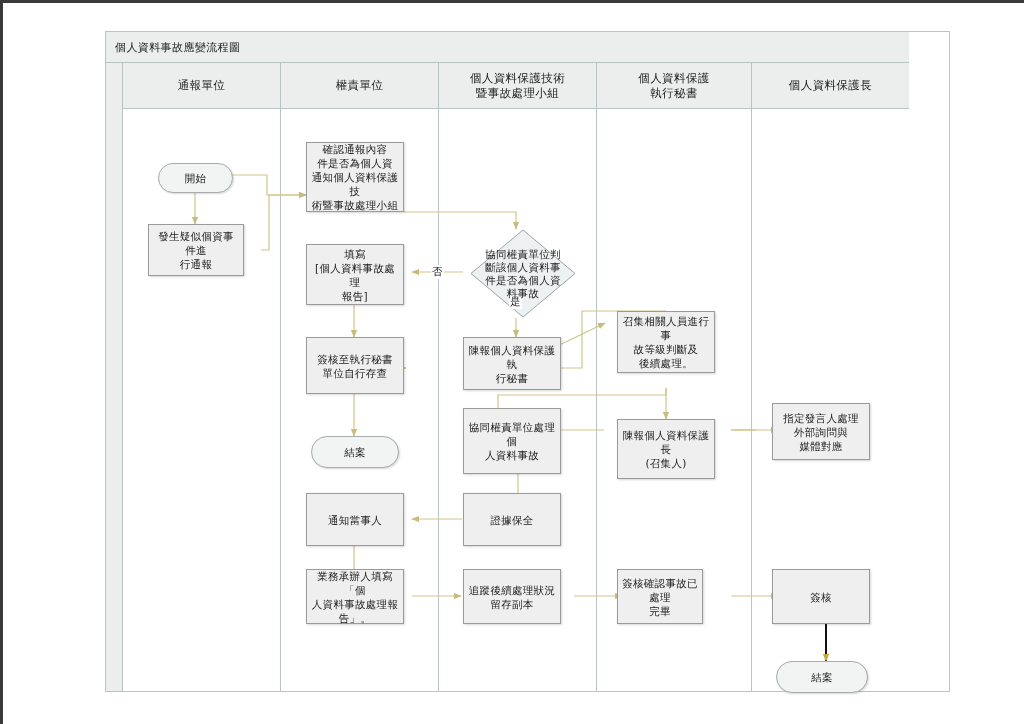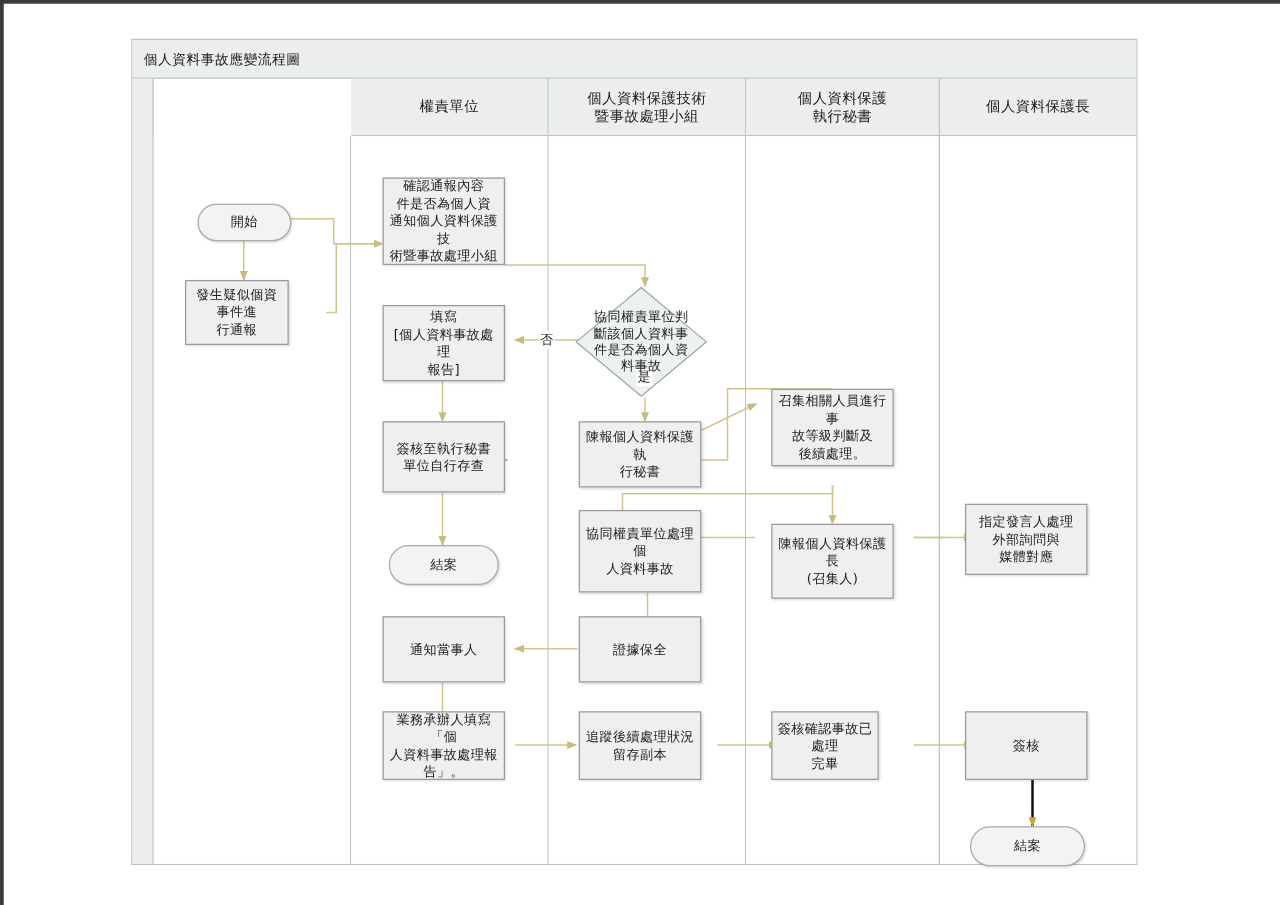--- a/index.html
+++ b/index.html
@@ -15,20 +15,21 @@
   #page-frame-top{position:absolute;left:0;top:0;width:1024px;height:3px;background:#3a3a3a;}
   #page-frame-left{position:absolute;left:0;top:0;width:3px;height:724px;background:#3a3a3a;}
 
   #diagram{
     position:absolute;
     left:105px;top:31px;
     width:803px;height:659px;
     background:#ffffff;
     border:1px solid #b9c4c4;
     box-shadow:0 0 0 0 rgba(0,0,0,0);
+    padding-left:40px;
   }
   
   #diagram-title{
     position:absolute;left:0;top:0;
     width:803px;height:31px;
     background:#eceeee;
     border-bottom:1px solid #b9c4c4;
     box-sizing:border-box;
   }
   #diagram-title .t{
@@ -119,20 +120,23 @@
 <div id="page-frame-left"></div>
 
 <div id="diagram">
 
   <div id="diagram-title">
     <span class="t">個人資料事故應變流程圖</span>
   </div>
 
   <div id="pool-strip"></div>
 
+  <div class="lane-head" style="left:17px;width:158px;">
+    <span>通報單位</span>
+  </div>
   <div class="lane-head" style="left:175px;width:158px;">
     <span>權責單位</span>
   </div>
   <div class="lane-head" style="left:333px;width:158px;">
     <span>
       <span>個人資料保護技術</span><br>
       <span>暨事故處理小組</span>
     </span>
   </div>
   <div class="lane-head" style="left:491px;width:155px;">
@@ -216,21 +220,21 @@
 
     <g fill="none" stroke="#111111" stroke-width="2" marker-end="url(#ahd)">
       <path d="M720,592 L720,629"></path>
     </g>
   </svg>
 
   <div class="node term" style="left:52px;top:131px;width:75px;height:30px;">
     <span>開始</span>
   </div>
 
-  <div class="node" style="left:42px;top:192px;width:83px;height:52px;">
+  <div class="node" style="left:42px;top:192px;width:96px;height:52px;">
     <span>
       <span>發生疑似個資事件進</span><br>
       <span>行通報</span>
     </span>
   </div>
 
   <div class="node" style="left:200px;top:110px;width:98px;height:70px;">
     <span>
       <span>確認通報內容</span><br>
       <span>件是否為個人資</span><br>
@@ -263,21 +267,21 @@
   </div>
 
   <div class="node" style="left:200px;top:537px;width:98px;height:55px;">
     <span>
       <span>業務承辦人填寫「個</span><br>
       <span>人資料事故處理報</span><br>
       <span>告」。</span>
     </span>
   </div>
 
-  <div class="node diamond" style="left:354px;top:197px;width:106px;height:89px;">
+  <div class="node diamond" style="left:364px;top:197px;width:106px;height:89px;">
     <svg class="diamond-shape" viewBox="0 0 106 89" preserveAspectRatio="none">
       <polygon points="53,1 105,44.5 53,88 1,44.5" fill="#eef1f2" stroke="#9aa3a6" stroke-width="1"></polygon>
     </svg>
     <span class="diamond-label">
       <span>協同權責單位判</span><br>
       <span>斷該個人資料事</span><br>
       <span>件是否為個人資</span><br>
       <span>料事故</span>
     </span>
   </div>

